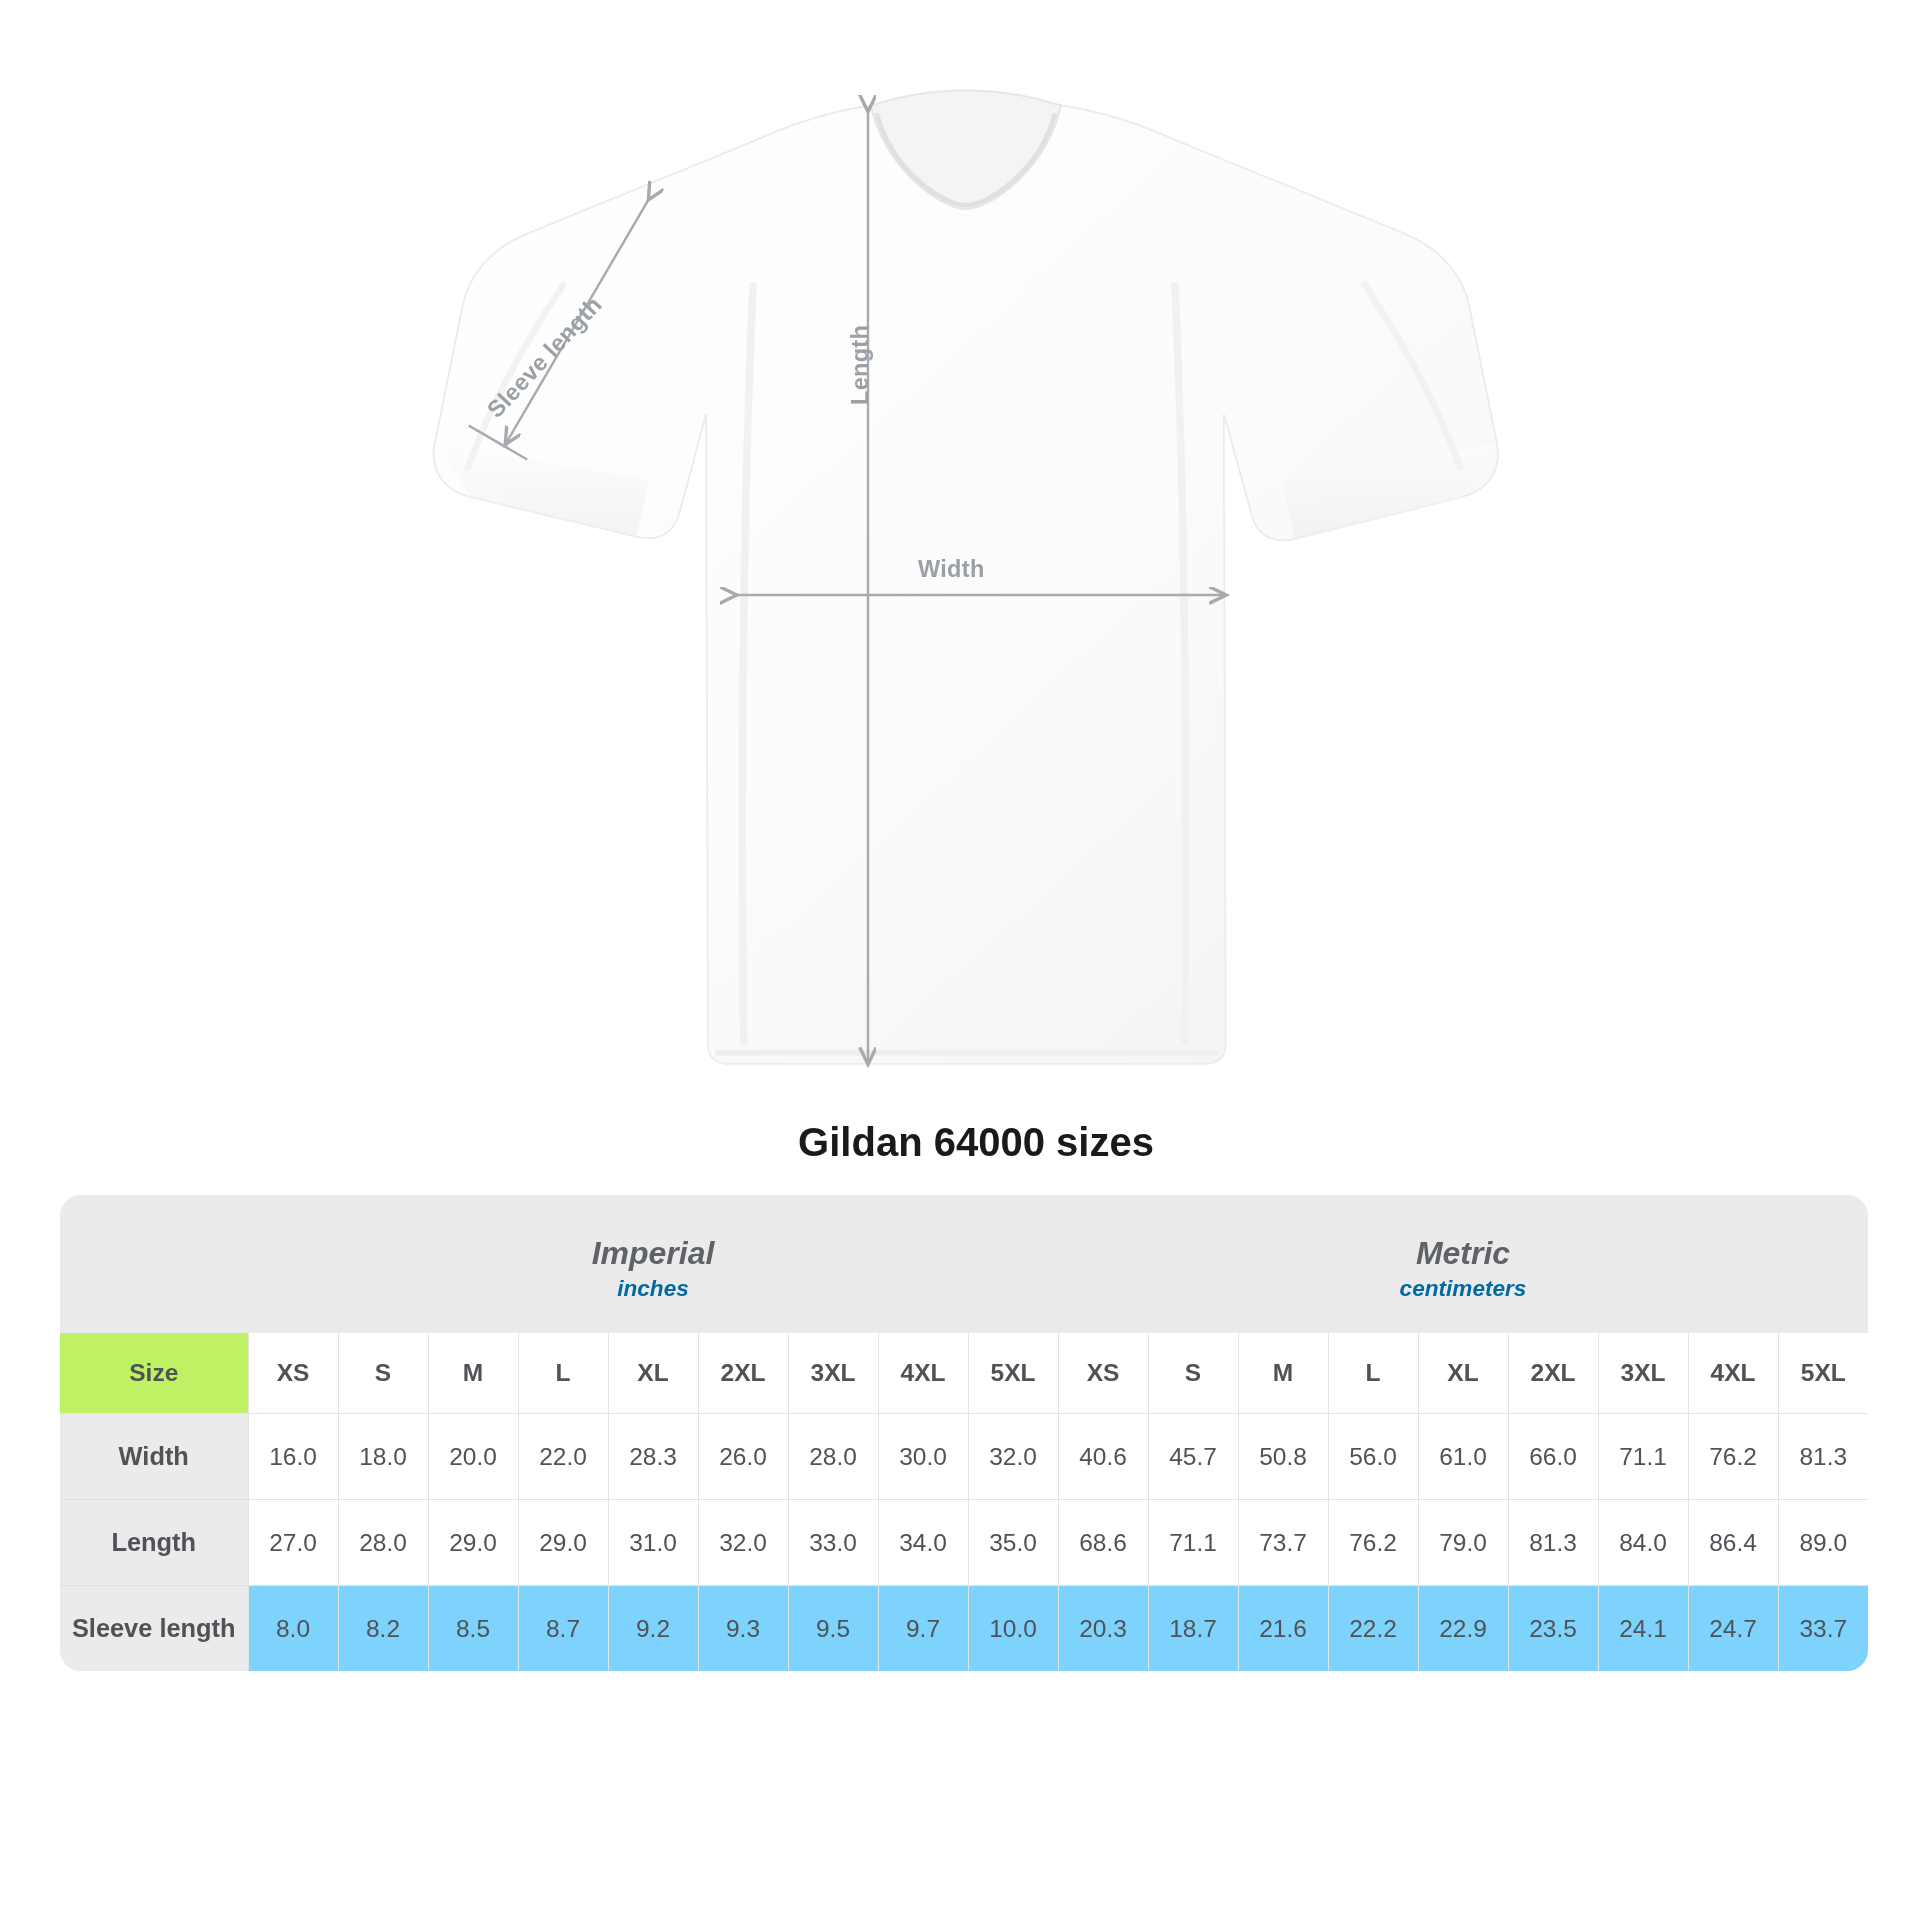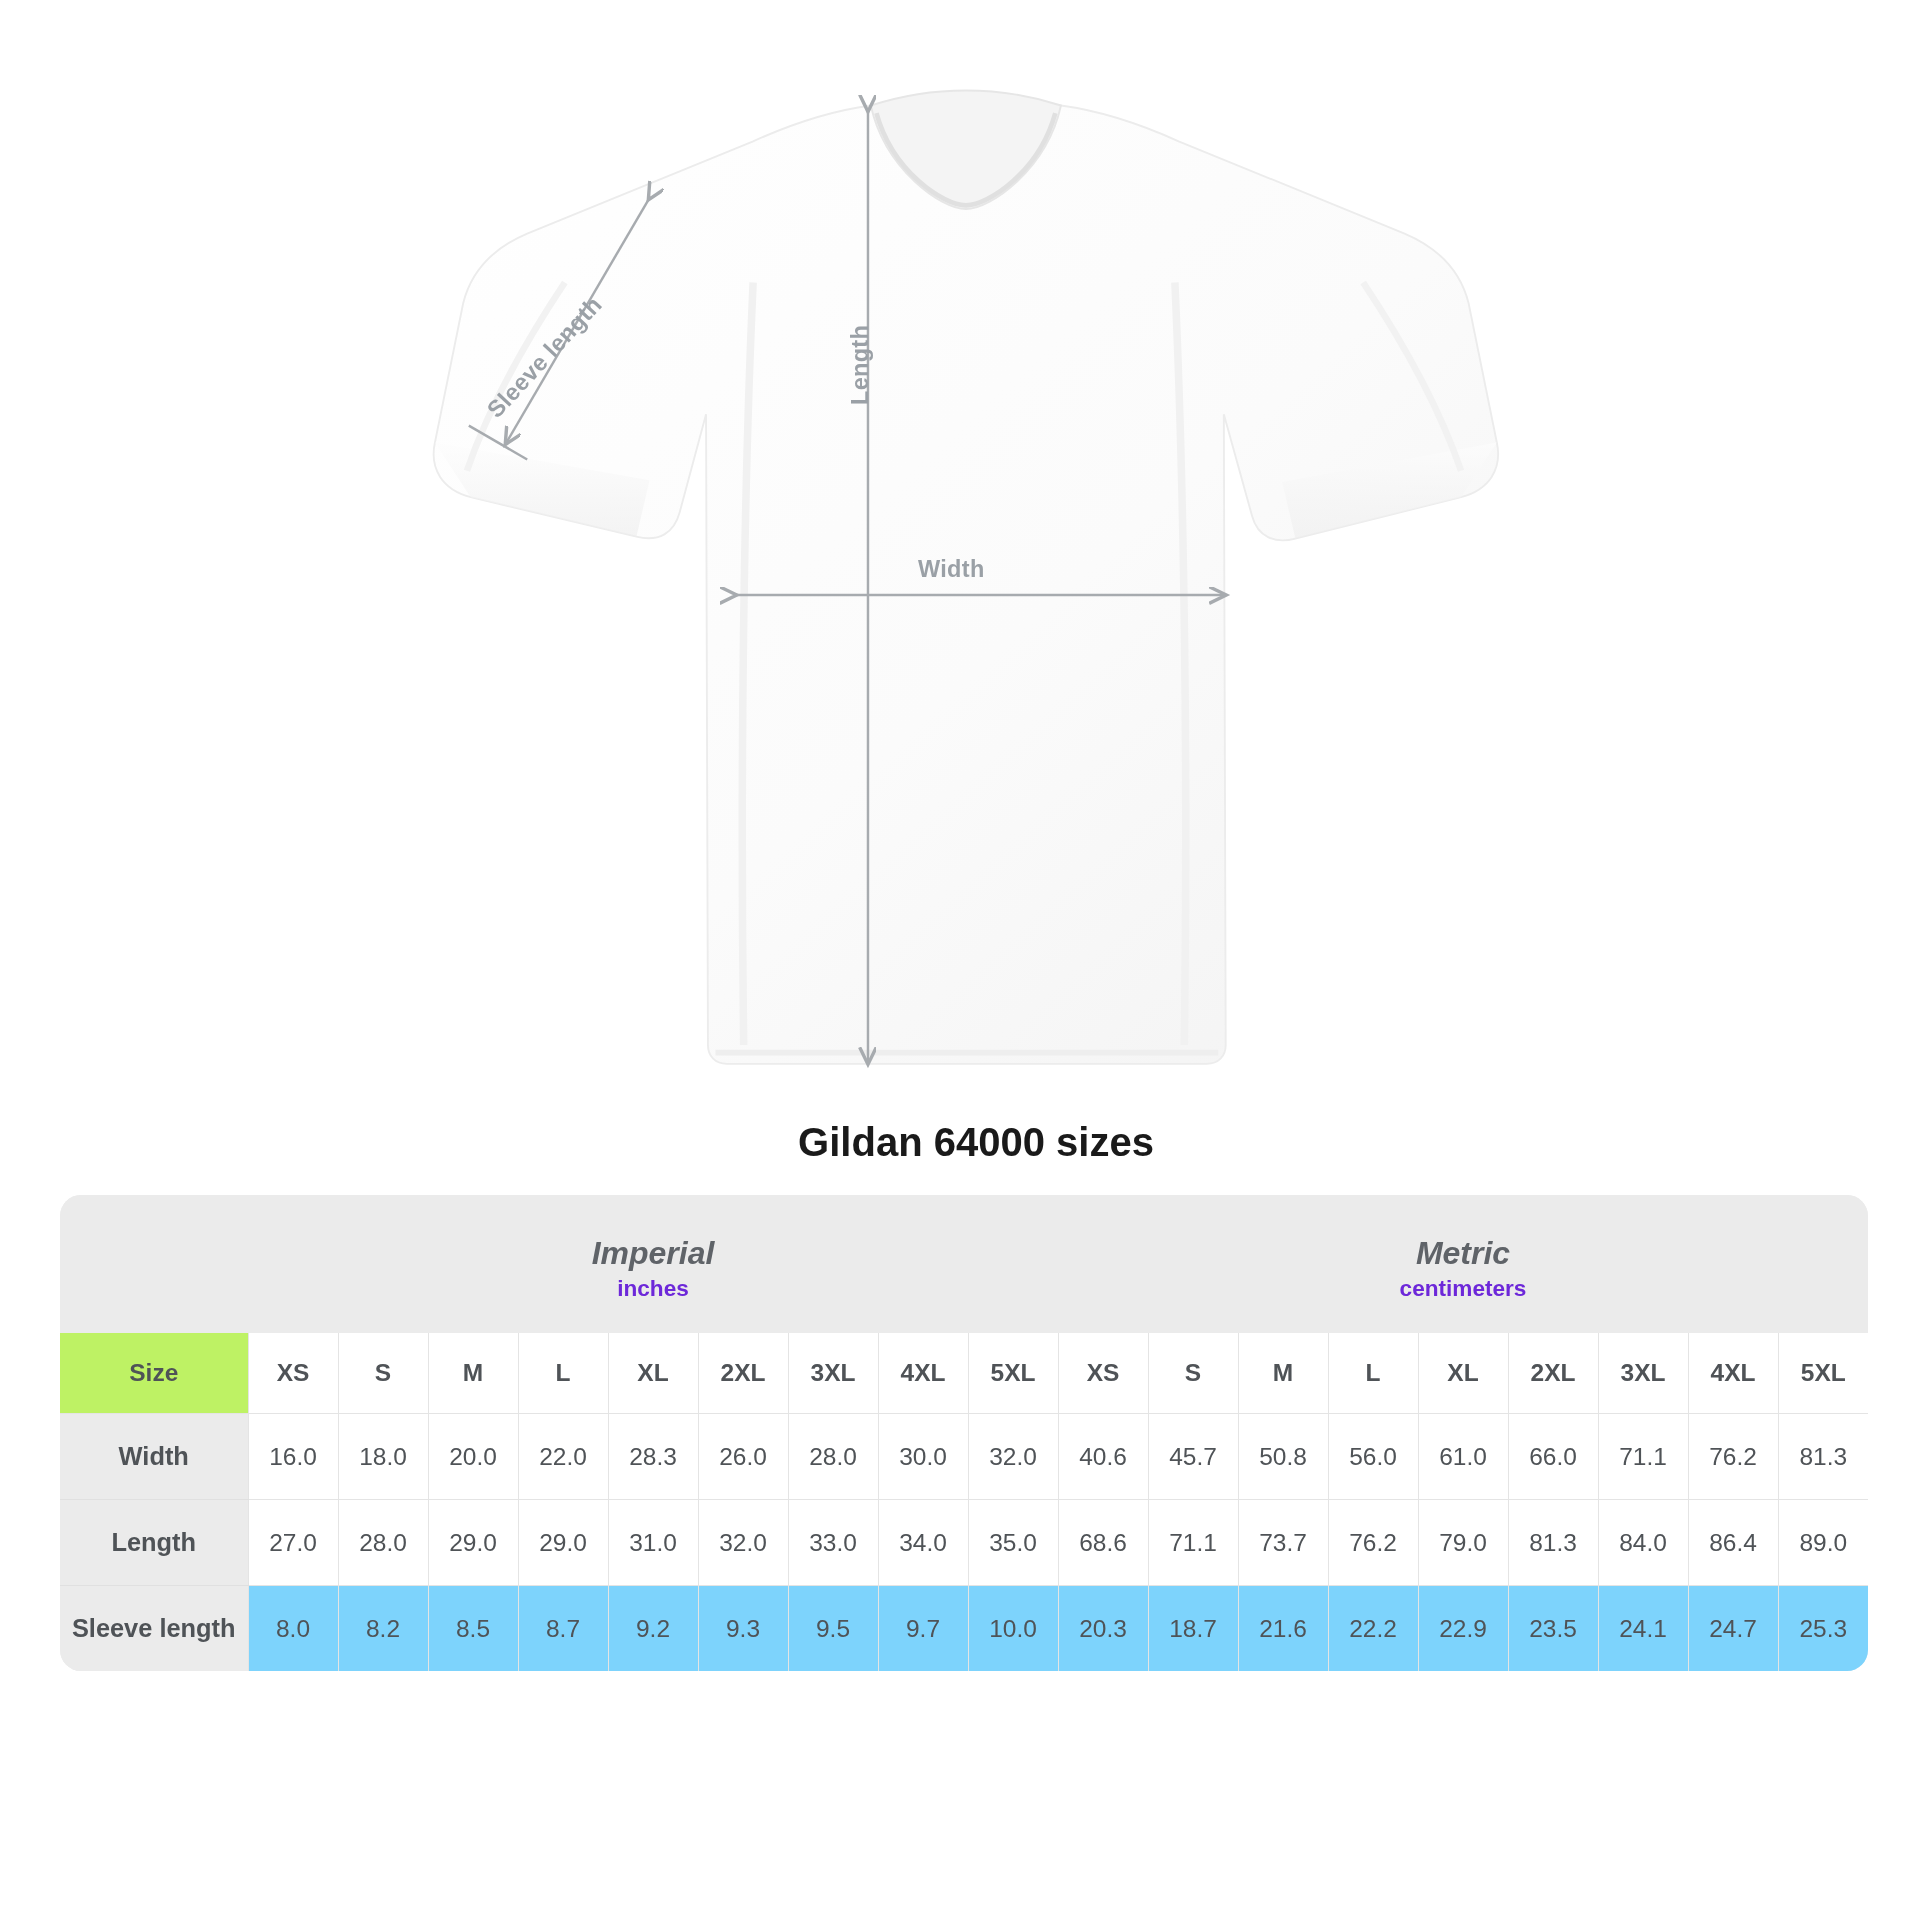--- a/index.html
+++ b/index.html
@@ -104,21 +104,22 @@
   }
   .unit-name {
     font-size: 32px;
     font-style: italic;
     font-weight: bold;
     color: #5f6368;
     line-height: 1.25;
   }
   .unit-sub {
     font-size: 22.6px;
-    color: #6d28d9;
+    font-style: italic;
+    color: #0369a1;
     line-height: 1.4;
   }
   .blank-corner {
     background: #ebebeb;
   }
 
   
   .size-row td, .size-row th {
     background: #ffffff;
     border-left: 0.9px solid #e4e4e4;
@@ -337,20 +338,20 @@
           <td>9.7</td>
           <td>10.0</td>
           <td>20.3</td>
           <td>18.7</td>
           <td>21.6</td>
           <td>22.2</td>
           <td>22.9</td>
           <td>23.5</td>
           <td>24.1</td>
           <td>24.7</td>
-          <td>25.3</td>
+          <td>33.7</td>
         </tr>
       </tbody>
     </table>
   </div>
 
 </div>
 
 
 </body></html>

